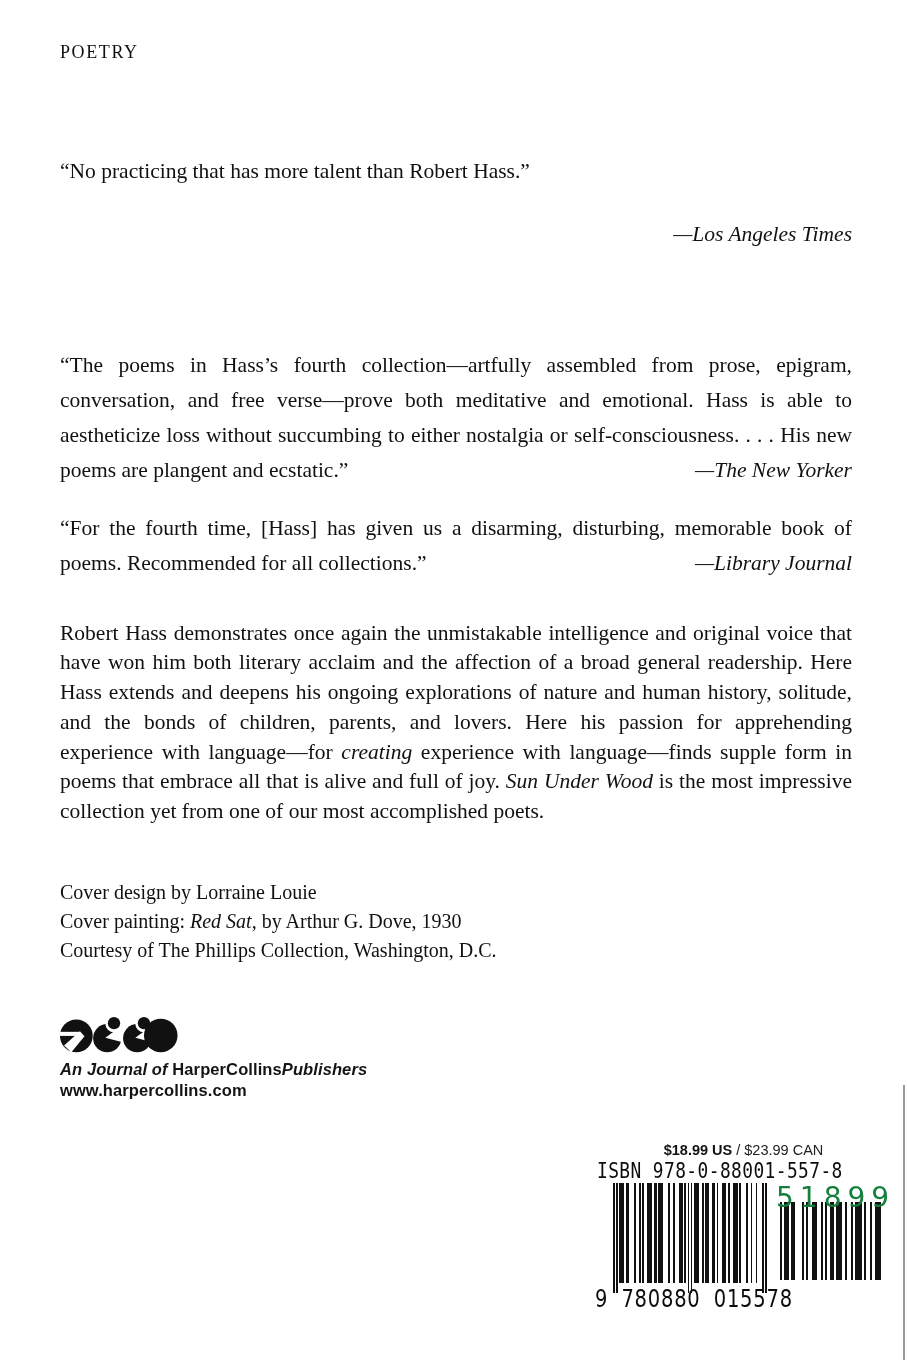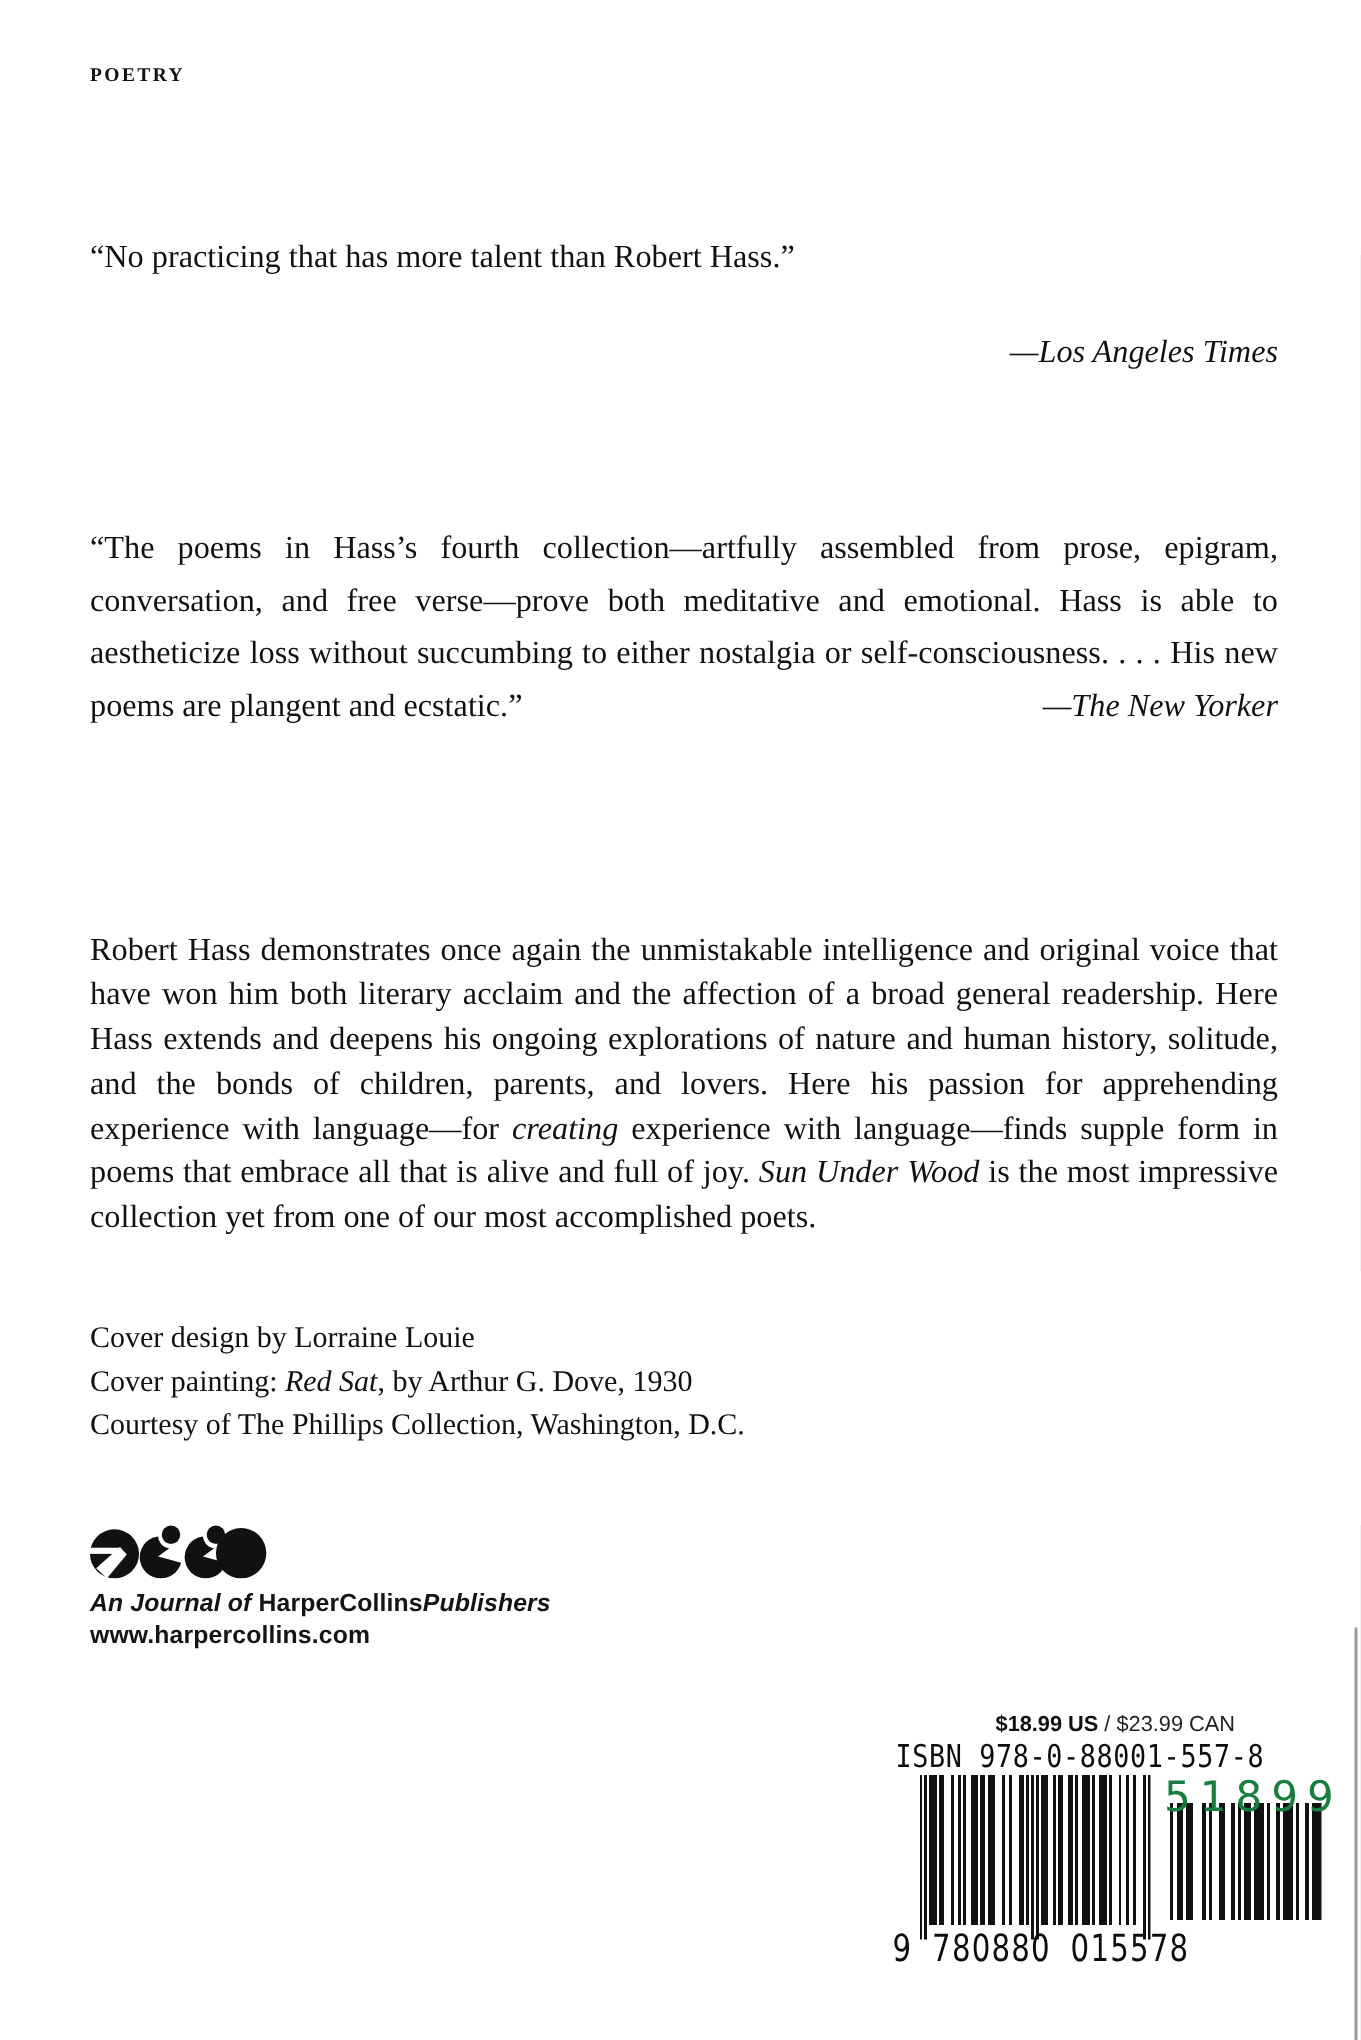--- a/index.html
+++ b/index.html
@@ -5,21 +5,21 @@
   html,body{margin:0;padding:0;background:#e8e8e8;}
   .page{
     position:relative; width:907px; height:1360px; margin:0 auto;
     background:#ffffff; color:#111111;
     font-family:"Liberation Serif","DejaVu Serif",serif;
     overflow:hidden;
   }
   .abs{position:absolute;}
   .it{font-style:italic;}
   .category{
-    left:60px; top:42px; font-size:13px; font-weight:bold; letter-spacing:1.6px;
+    left:60px; top:42px; font-size:18px; font-weight:normal; letter-spacing:1.6px;
   }
   .quote, .desc, .credit-line{
     left:60px; width:792px; text-align:justify;
   }
   .quote{font-size:21.5px; line-height:35px;}
   .quote::after{content:""; display:block; clear:both;}
   .attr{float:right; font-style:italic; white-space:nowrap;}
   .desc{font-size:21.5px; line-height:29.8px;}
   .credit-line{font-size:20px; line-height:29px; text-align:left;}
   .publisher{left:60px; top:1016px; width:420px;}
@@ -65,20 +65,21 @@
 <div class="page">
 
   <div class="abs category">POETRY</div>
 
   <p class="abs quote" style="top:132px;"><span><span>“No practicing that has more talent than Robert Hass.”</span></span></p>
 
   <p class="abs quote" style="top:195px;"><span class="attr">—Los Angeles Times</span></p>
 
   <p class="abs quote" style="top:326px;"><span><span>“The poems in Hass’s fourth collection—artfully assembled from prose, epigram, conversation, and free verse—prove both meditative and emotional. Hass is able to aestheticize loss without succumbing to either nostalgia or self-consciousness. . . . His new poems are plangent and ecstatic.”</span></span><span class="attr">—The New Yorker</span></p>
 
+  <p class="abs quote" style="top:489px;"><span><span>“For the fourth time, [Hass] has given us a disarming, disturbing, memorable book of poems. Recommended for all collections.”</span></span><span class="attr">—Library Journal</span></p>
 
   <p class="abs desc" style="top:597px;"><span>Robert Hass demonstrates once again the unmistakable intelligence and original voice that have won him both literary acclaim and the affection of a broad general readership. Here Hass extends and deepens his ongoing explorations of nature and human history, solitude, and the bonds of children, parents, and lovers. Here his passion for apprehending experience with language—for </span><span class="it">creating</span><span> experience with language—finds supple form in poems that embrace all that is alive and full of joy. </span><span class="it">Sun Under Wood</span><span> is the most impressive collection yet from one of our most accomplished poets.</span></p>
 
   <div class="abs credit-line" style="top:878px;"><span>Cover design by Lorraine Louie</span></div>
   <div class="abs credit-line" style="top:907px;"><span>Cover painting: </span><span class="it">Red Sat</span><span>, by Arthur G. Dove, 1930</span></div>
   <div class="abs credit-line" style="top:936px;"><span>Courtesy of The Phillips Collection, Washington, D.C.</span></div>
 
   <div class="abs publisher">
     <svg class="ecco-logo" viewBox="0 0 130 40" aria-label="ecco">
 

